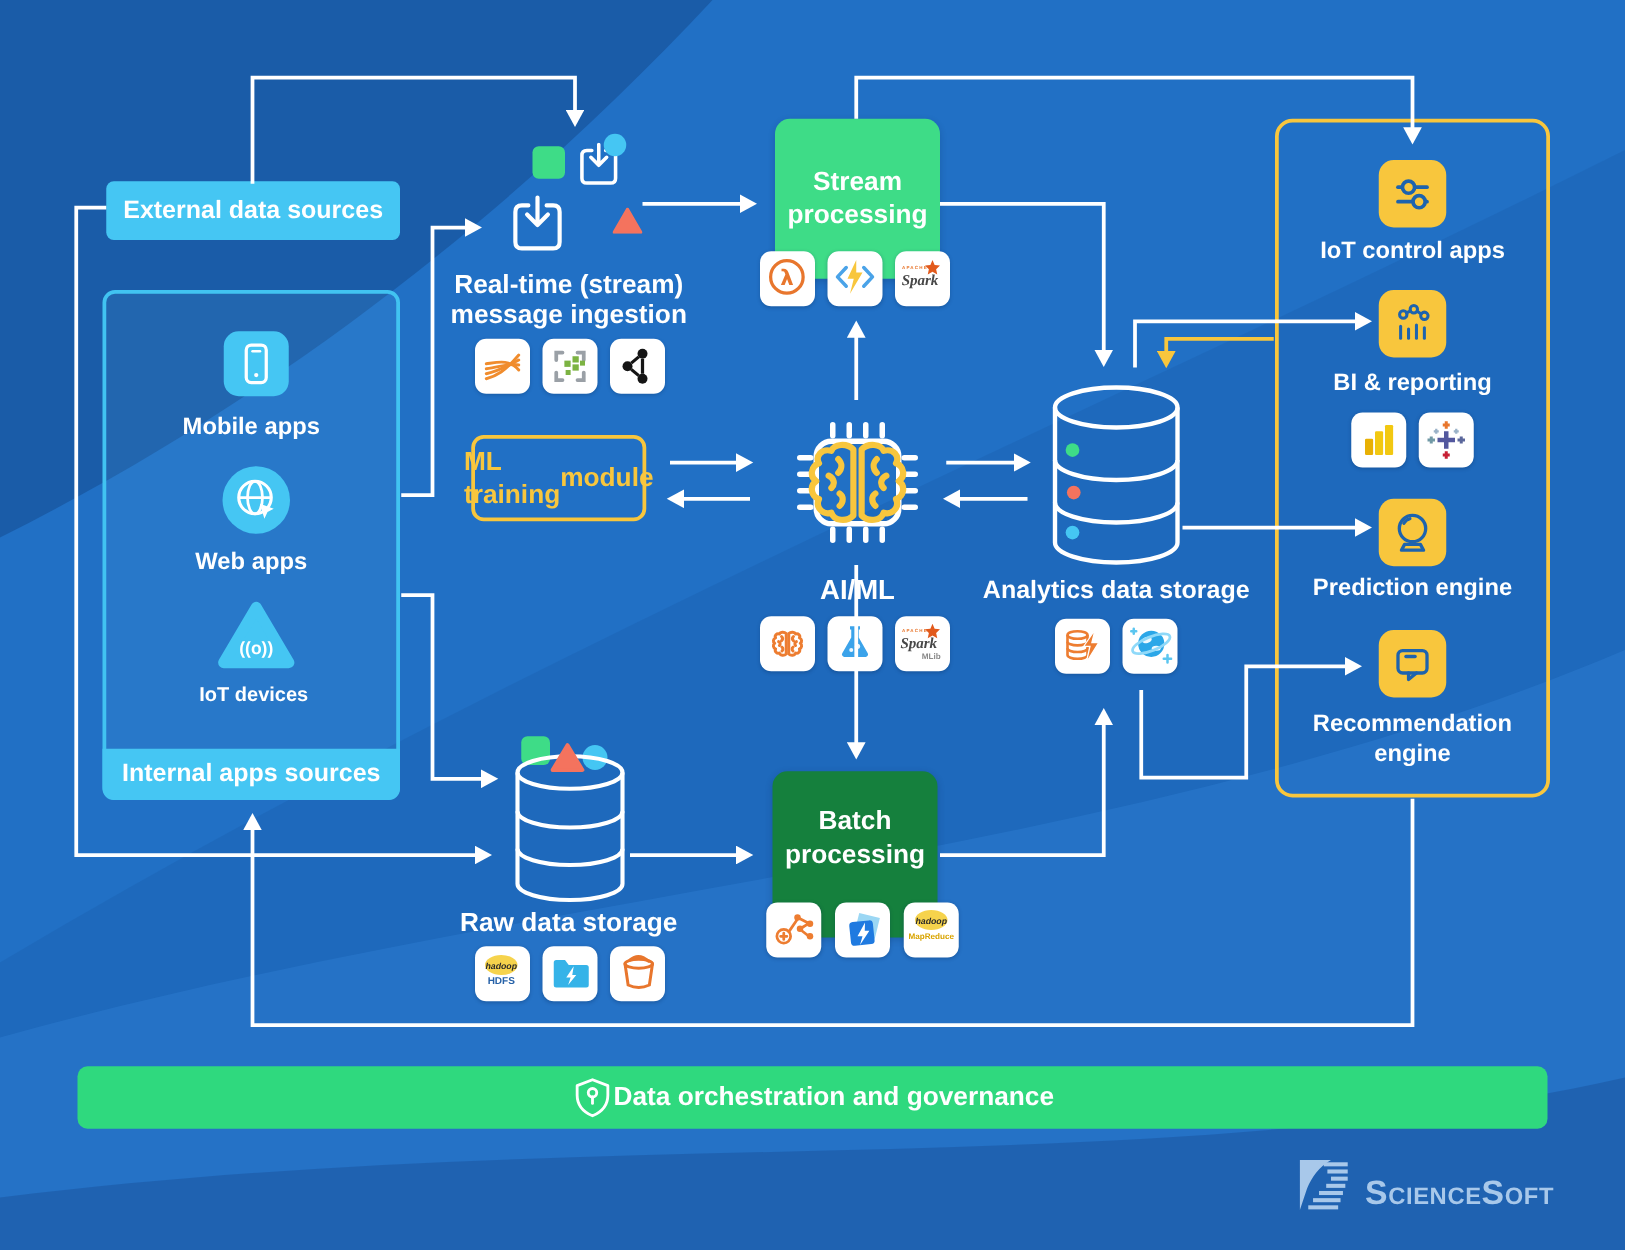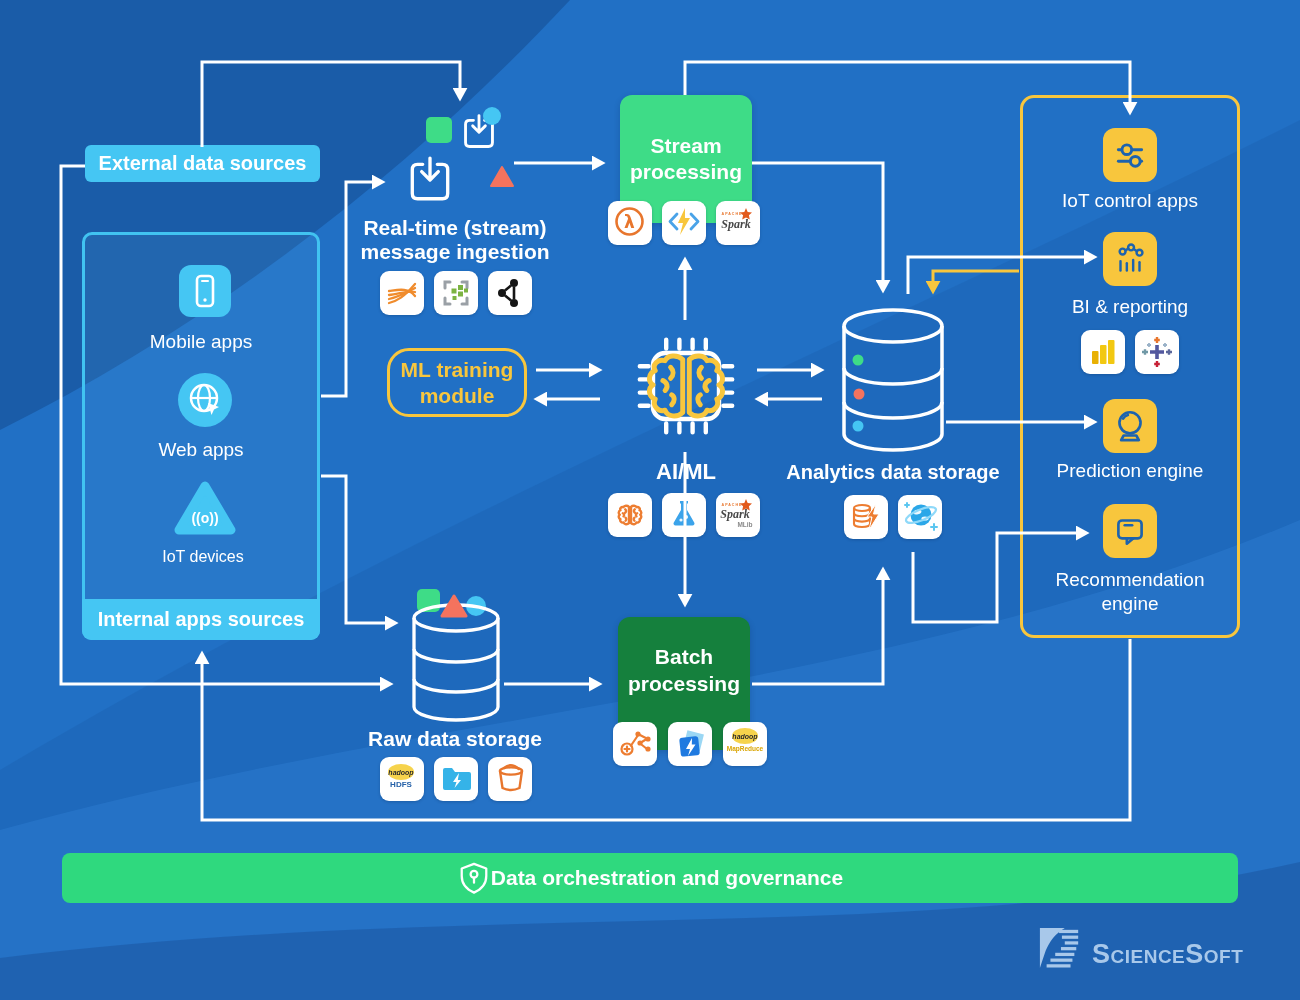--- a/index.html
+++ b/index.html
@@ -1,19 +1,19 @@
 <!DOCTYPE html>
 <html><head>
 <meta charset="utf-8">
 <style>
   html,body{margin:0;padding:0;background:#10427e;}
   #stage{position:relative;width:1300px;height:1000px;overflow:hidden;
          font-family:"Liberation Sans",sans-serif;background:#2170c5;}
   .abs{position:absolute;}
-  .lbl{color:#fff;text-align:center;line-height:1.2;}
+  .lbl{color:#fff;text-align:center;line-height:1.2;font-weight:bold;}
   .bold{font-weight:700;}
   .cyanbox{background:#45c6f3;border-radius:6px;display:flex;align-items:center;justify-content:center;
            color:#fff;font-weight:700;font-size:20px;}
   .chip{position:absolute;width:44px;height:44px;background:#fff;border-radius:9px;
         display:flex;align-items:center;justify-content:center;box-shadow:0 1px 3px rgba(0,30,70,.25);}
   .ybox{position:absolute;width:54px;height:54px;background:#f8c63d;border-radius:12px;
         display:flex;align-items:center;justify-content:center;}
   .srcicon{position:absolute;background:#45c6f3;display:flex;align-items:center;justify-content:center;}
   svg{display:block;}
   .bigbox{position:absolute;border-radius:12px;display:flex;flex-direction:column;
@@ -26,21 +26,21 @@
 <div id="stage">
 
   <svg class="abs" width="1300" height="1000" viewBox="0 0 1300 1000" style="left:0;top:0">
     <rect width="1300" height="1000" fill="#2170c5"></rect>
     <path d="M0,430 C240,310 430,150 570,0 L0,0 Z" fill="#1a5ca8"></path>
     <path d="M1300,120 C880,330 420,520 0,770 L0,1000 L1300,1000 Z" fill="#1d64b4" opacity="0.55"></path>
     <path d="M0,1000 L0,830 C430,710 900,690 1300,520 L1300,1000 Z" fill="#2e7ed2" opacity="0.45"></path>
     <path d="M0,1000 L0,958 C480,898 920,948 1300,862 L1300,1000 Z" fill="#1c55a0" opacity="0.55"></path>
   </svg>
 
-  <div class="abs cyanbox" style="left:85px;top:145px;width:235px;height:37px">
+  <div class="abs cyanbox" style="left:85px;top:145px;width:235px;height:47px">
     <span>External data sources</span>
   </div>
 
   <div class="abs" style="left:82px;top:232px;width:238px;height:408px;border:3px solid #41c3f1;border-radius:10px;background:rgba(110,200,250,0.10);box-sizing:border-box">
     <div class="abs srcicon" style="left:94px;top:30px;width:52px;height:52px;border-radius:12px">
       <svg width="36" height="36" viewBox="0 0 36 36">
         <rect x="10" y="3" width="16" height="30" rx="4" fill="none" stroke="#fff" stroke-width="2.6"></rect>
         <line x1="15" y1="8" x2="21" y2="8" stroke="#fff" stroke-width="2" stroke-linecap="round"></line>
         <circle cx="18" cy="27" r="1.7" fill="#fff"></circle>
       </svg>
@@ -157,21 +157,21 @@
     </svg>
   </div>
   <div class="chip" style="left:716px;top:201px">
     <svg width="38" height="38" viewBox="0 0 38 38">
       <text x="13" y="11" text-anchor="middle" font-size="3.6" font-weight="700" fill="#e8762d" letter-spacing="1" font-family="Liberation Sans, sans-serif">APACHE</text>
       <polygon points="27,4 28.7,8 33,8.4 29.9,11.3 30.8,15.6 27,13.4 23.2,15.6 24.1,11.3 21,8.4 25.3,8" fill="#e25a1c"></polygon>
       <text x="17" y="24" text-anchor="middle" font-size="12" font-weight="700" font-style="italic" fill="#474747" font-family="Liberation Serif, serif">Spark</text>
     </svg>
   </div>
 
-  <div class="abs" style="left:387px;top:348px;width:140px;height:69px;border:3.5px solid #f8c63d;border-radius:22px;box-sizing:border-box;display:flex;flex-direction:column;align-items:center;justify-content:center;color:#f8c63d;font-weight:700;font-size:21px;line-height:1.2">
+  <div class="abs" style="left:377px;top:348px;width:140px;height:69px;border:3.5px solid #f8c63d;border-radius:10px;box-sizing:border-box;display:flex;align-items:center;justify-content:center;color:#f8c63d;font-weight:700;font-size:21px;line-height:1.2">
     <span>ML training</span>
     <span>module</span>
   </div>
 
   <div class="abs" style="left:631px;top:331px">
     <svg width="110" height="110" viewBox="0 0 100 100">
       <g stroke="#fff" stroke-width="4" fill="none" stroke-linecap="round">
         <rect x="20" y="20" width="60" height="60" rx="11"></rect>
         <path d="M32,16 V8 M44,16 V8 M56,16 V8 M68,16 V8"></path>
         <path d="M32,84 V92 M44,84 V92 M56,84 V92 M68,84 V92"></path>

